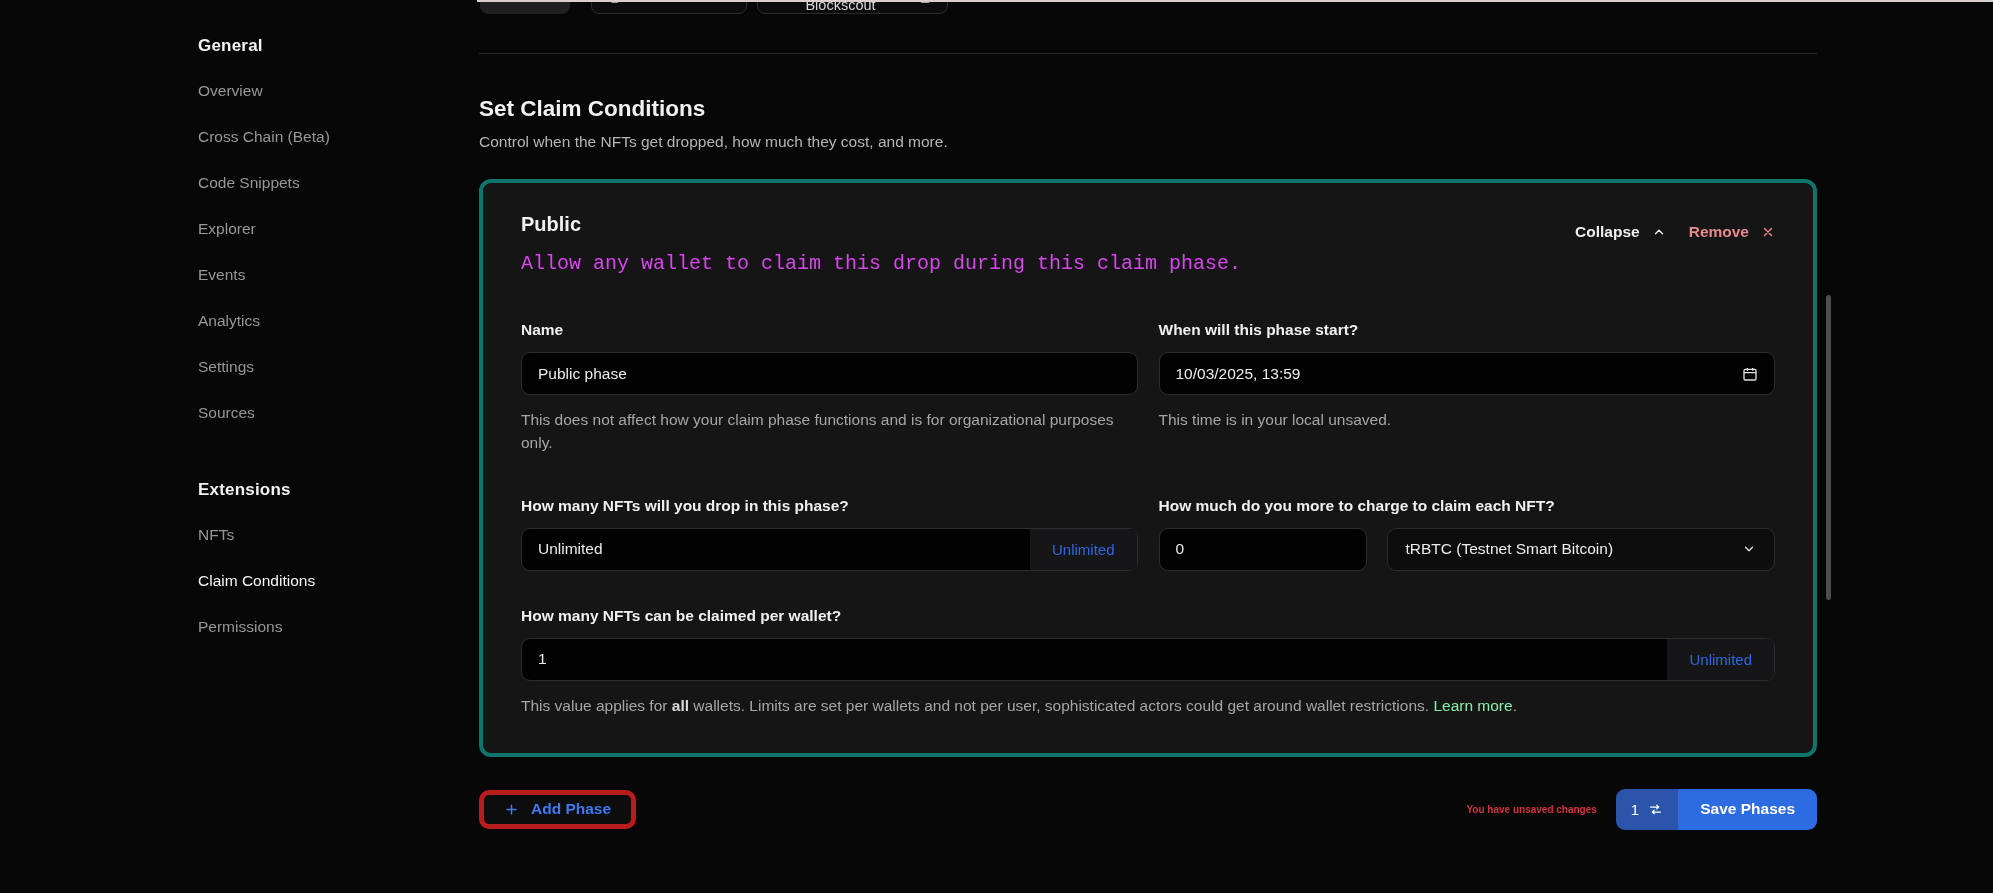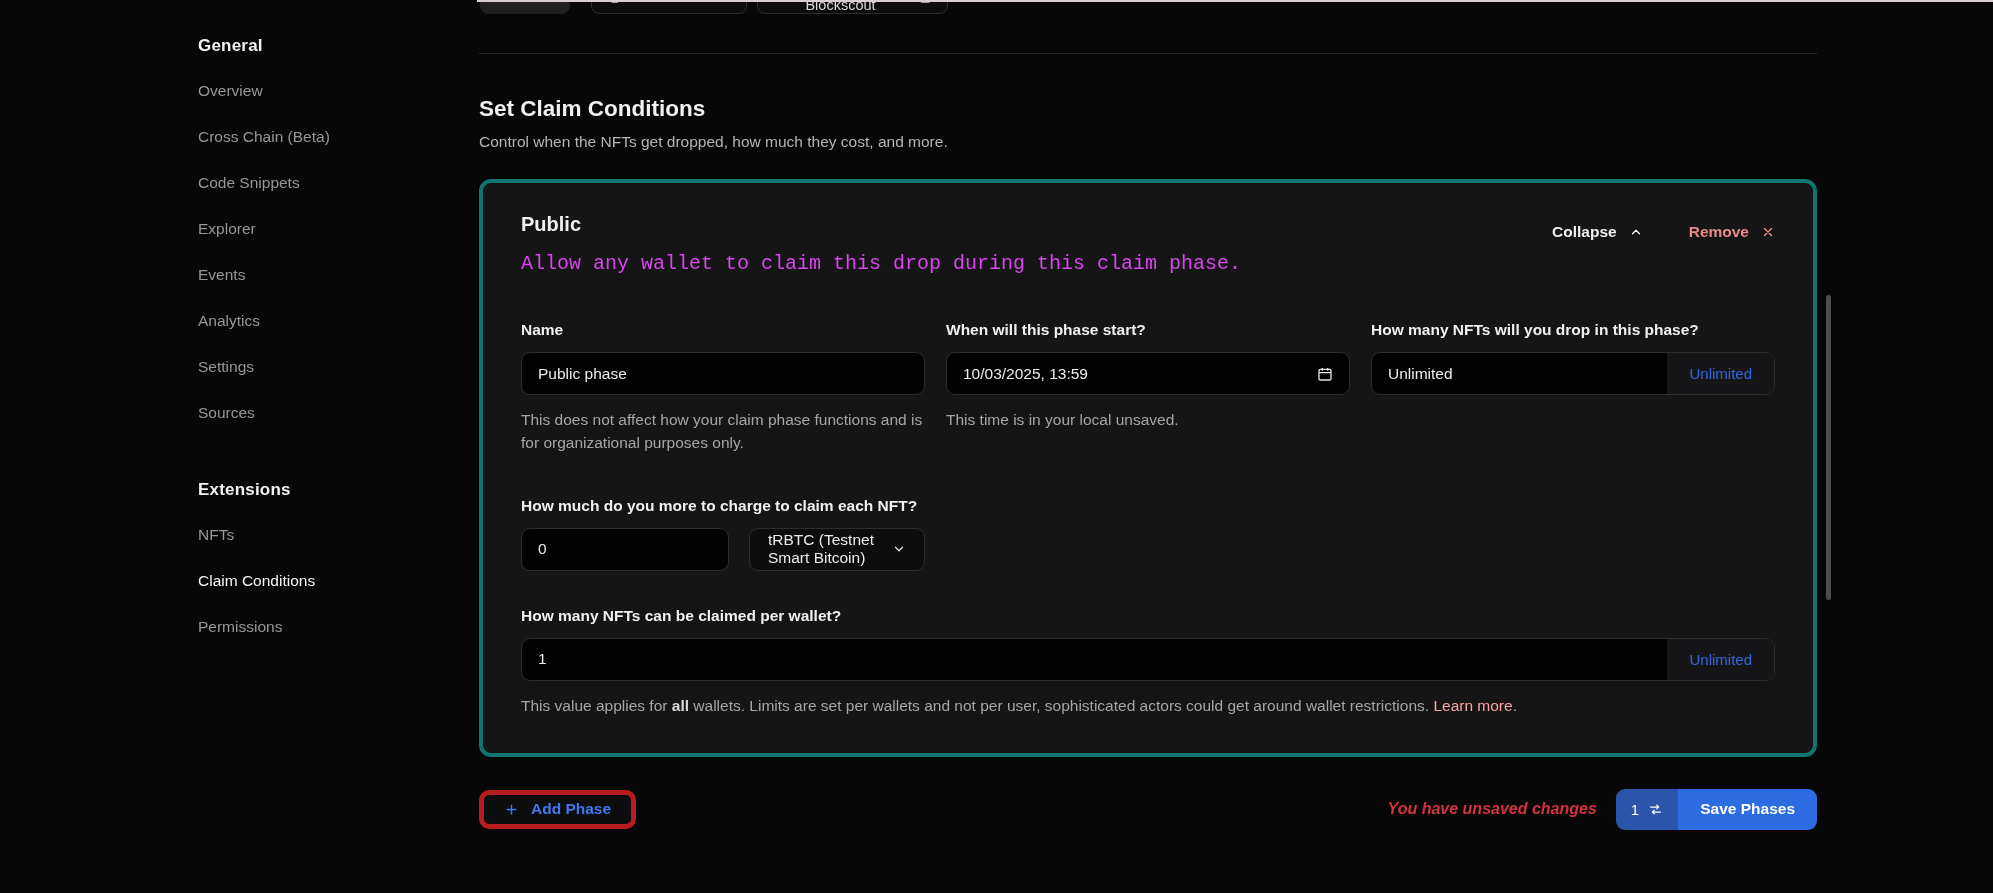--- a/index.html
+++ b/index.html
@@ -36,37 +36,37 @@
   .divider { border:0; border-top:1px solid #272727; margin:38px 0 0; }
 
   .page-title { font-size:22.5px; font-weight:700; color:#f2f2f2; margin:42px 0 0; }
   .page-subtitle { font-size:15.5px; color:#b5b5b5; margin:11px 0 0; }
 
   
   .card { margin-top:28px; background:#151515; border:4px solid #0f766e; border-radius:12px; padding:30px 38px 36px; }
   .card-head { display:flex; justify-content:space-between; align-items:flex-start; }
   .card-title { font-size:20px; font-weight:700; color:#f0f0f0; }
   .card-desc { font-size:20px; color:#d946ef; margin-top:16px;font-family:Liberation Mono, monospace; }
-  .card-actions { display:flex; align-items:center; gap:46px; padding-top:10px; }
+  .card-actions { display:flex; align-items:center; gap:23px; padding-top:10px; }
   .icon-text-btn { display:flex; align-items:center; gap:12px; background:none; border:none; cursor:pointer; font-family:inherit; font-size:15.5px; font-weight:600; padding:0; }
   .collapse-btn { color:#f0f0f0; }
   .remove-btn { color:#e98a8e; }
 
-  .form-grid { display:grid; grid-template-columns:1fr 1fr 1fr; column-gap:21px; margin-top:46px; }
+  .form-grid { display:grid; grid-template-columns:1fr 1fr; column-gap:21px; margin-top:46px; }
   .field { margin-bottom:42px; }
   .field.full-row { grid-column:1 / -1; margin-bottom:0; }
   .field-label { font-size:15.5px; font-weight:700; color:#f0f0f0; margin-bottom:13px; }
   .text-input {
     width:100%; height:43px; background:#020202; border:1px solid #2d2d2d; border-radius:9px;
     color:#ececec; font-size:15.5px; padding:0 16px; outline:none; font-family:inherit;
   }
   .helper { font-size:15.5px; color:#a6a6a6; margin-top:13px; line-height:1.5; max-width:620px; }
   .helper.wide { max-width:none; }
   .helper b { color:#dadada; font-weight:700; }
-  .helper a { color:#fca5a5; text-decoration:none; cursor:pointer; }
+  .helper a { color:#86efac; text-decoration:none; cursor:pointer; }
 
   .fake-input {
     display:flex; align-items:center; justify-content:space-between; height:43px;
     background:#020202; border:1px solid #2d2d2d; border-radius:9px; padding:0 16px;
     font-size:15.5px; color:#ececec; cursor:pointer;
   }
 
   .input-group { display:flex; align-items:stretch; height:43px; border:1px solid #2d2d2d; border-radius:9px; overflow:hidden; background:#020202; }
   .input-group input { flex:1; min-width:0; background:transparent; border:none; outline:none; color:#ececec; font-size:15.5px; padding:0 16px; font-family:inherit; }
   .addon-btn { background:#161619; border:none; color:#2f66de; font-size:15px; font-weight:500; padding:0 22px; cursor:pointer; display:flex; align-items:center; font-family:inherit; }
@@ -80,21 +80,21 @@
   }
 
   
   .page-footer { display:flex; justify-content:space-between; align-items:center; margin-top:32px; }
   .add-phase-btn {
     display:flex; align-items:center; gap:12px; height:39px; padding:0 20px;
     background:#0d0d0d; border:5px solid #b91c1c; border-radius:10px;
     color:#4079f2; font-size:15.5px; font-weight:600; cursor:pointer; font-family:inherit;
   }
   .footer-right { display:flex; align-items:center; gap:19px; }
-  .unsaved-text { color:#d2343e; font-size:16px; font-weight:700;font-style:italic; }
+  .unsaved-text { color:#d2343e; font-size:10px; font-weight:700; }
   .split-btn { display:flex; height:41px; border-radius:9px; overflow:hidden; }
   .split-count { display:flex; align-items:center; gap:9px; background:#2a55ab; color:#fff; font-size:15px; padding:0 15px; border:none; cursor:pointer; font-family:inherit; }
   .split-save { display:flex; align-items:center; background:#2d6be3; color:#fff; font-size:15.5px; font-weight:600; padding:0 22px; border:none; cursor:pointer; font-family:inherit; }
 
   .scrollbar-thumb { position:absolute; left:1826px; top:295px; width:5px; height:305px; background:#4d4d4d; border-radius:3px; }
 
   svg { display:block; }
 </style>
 </head>
 <body>

